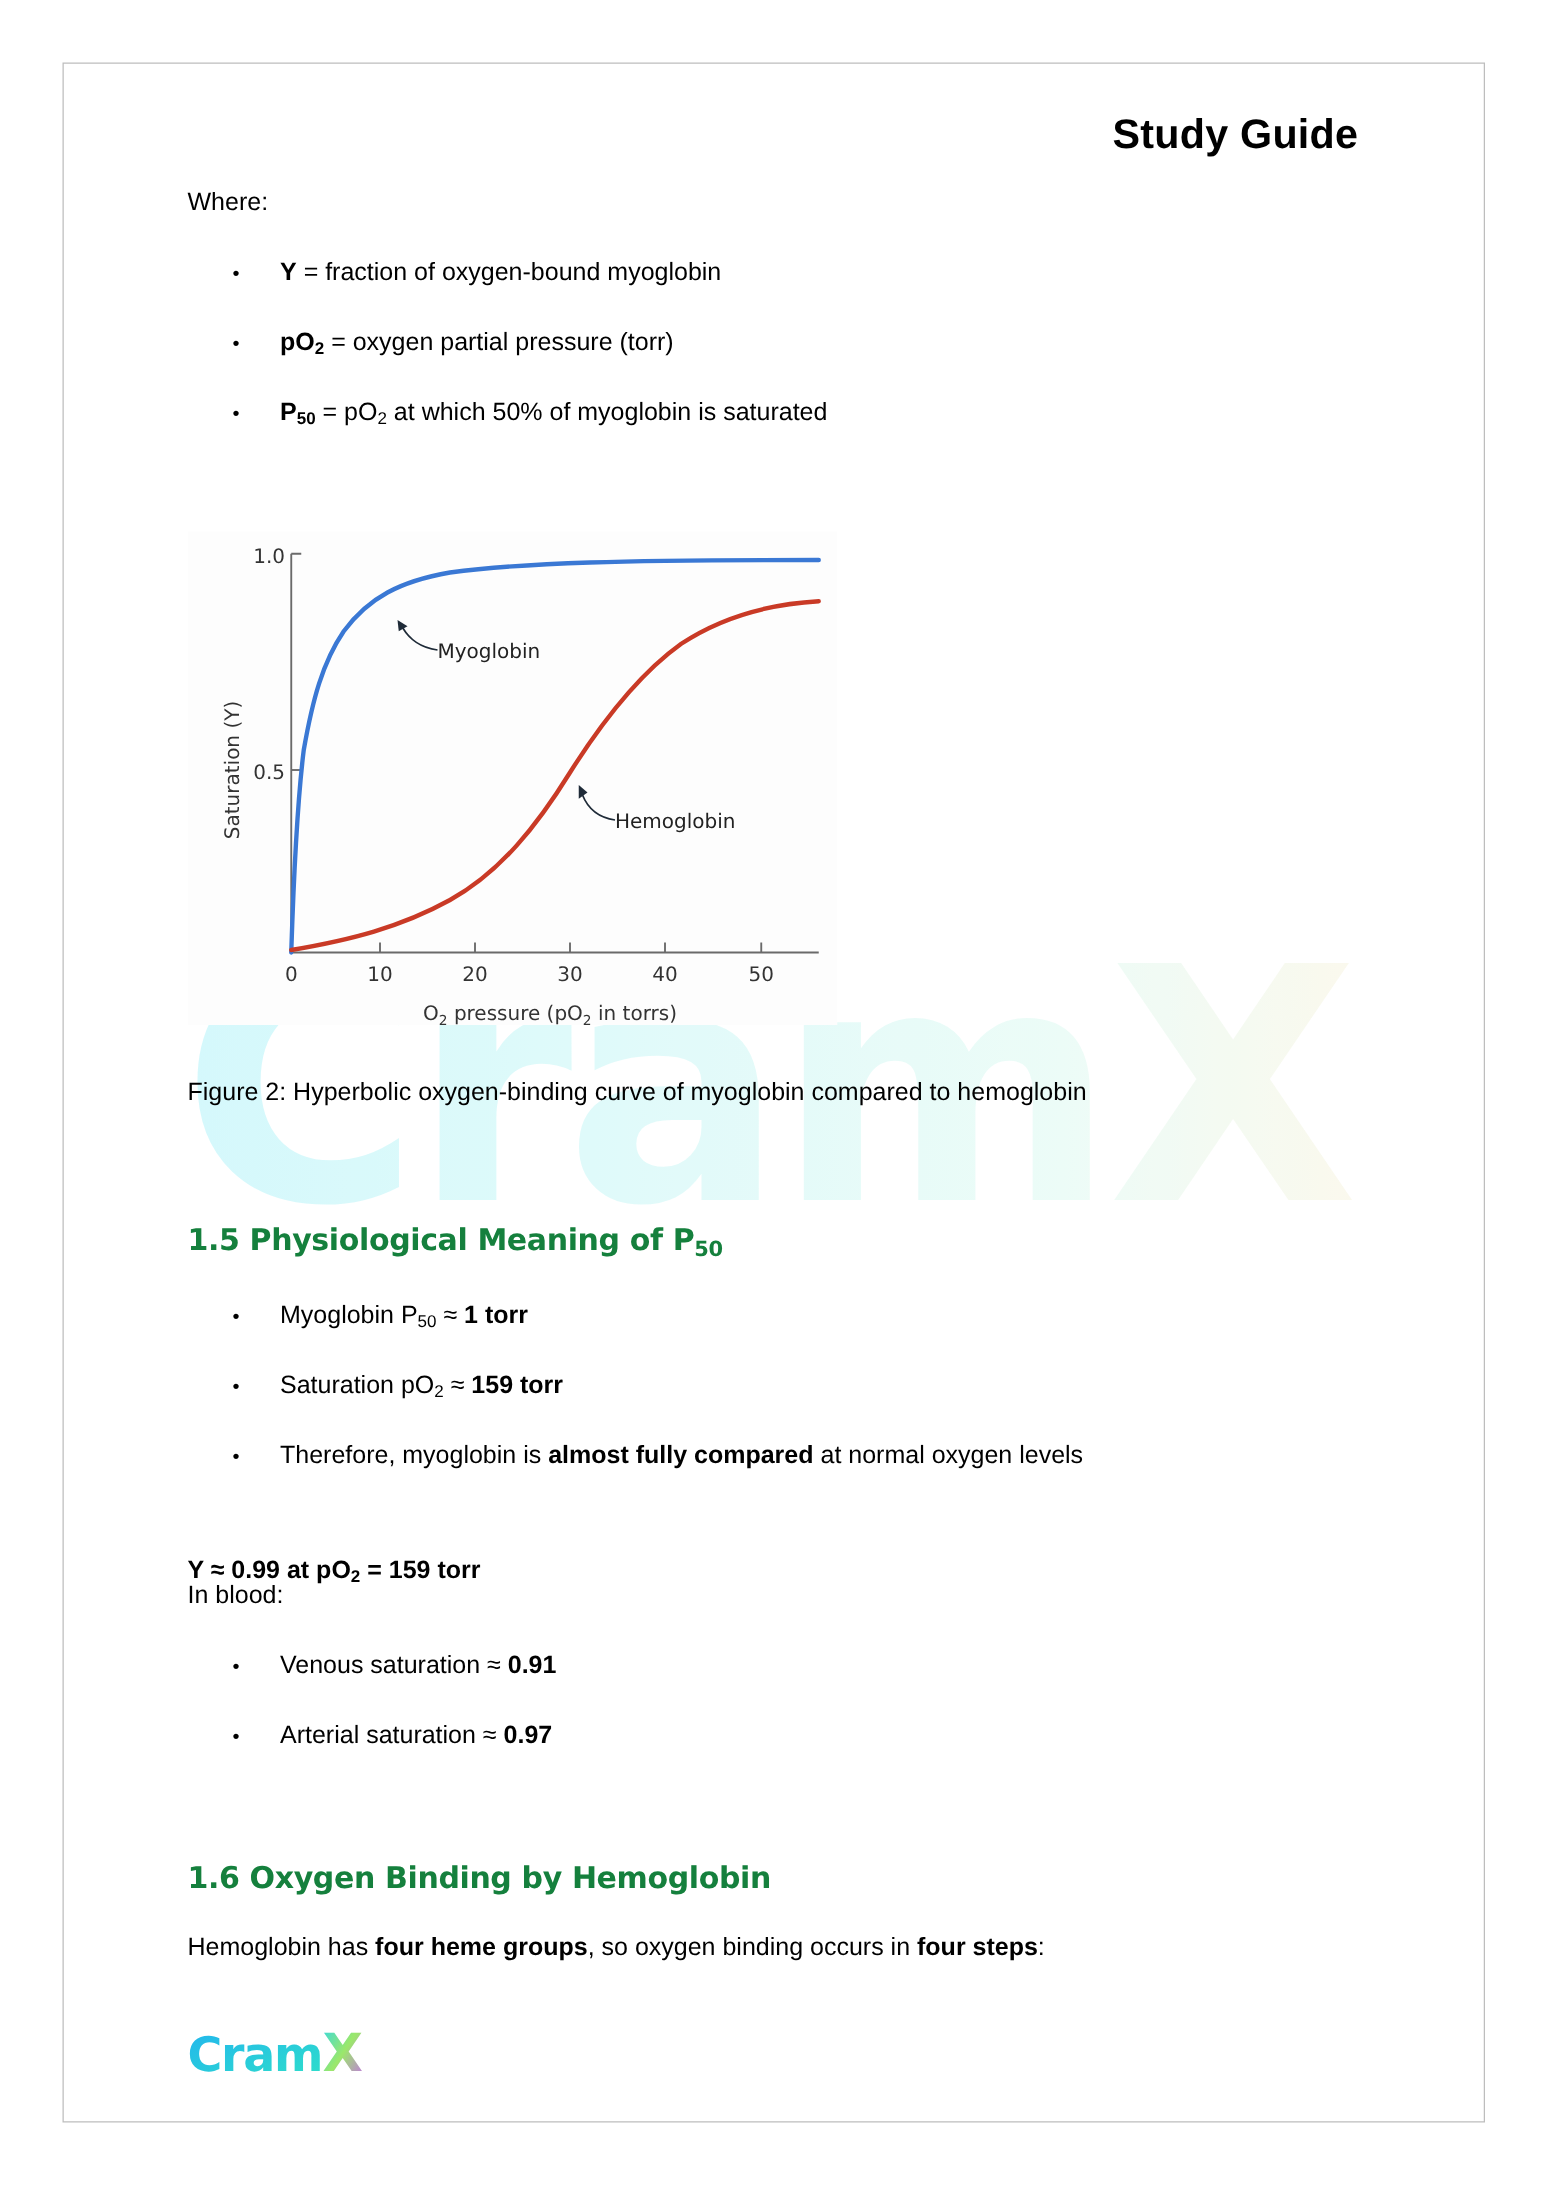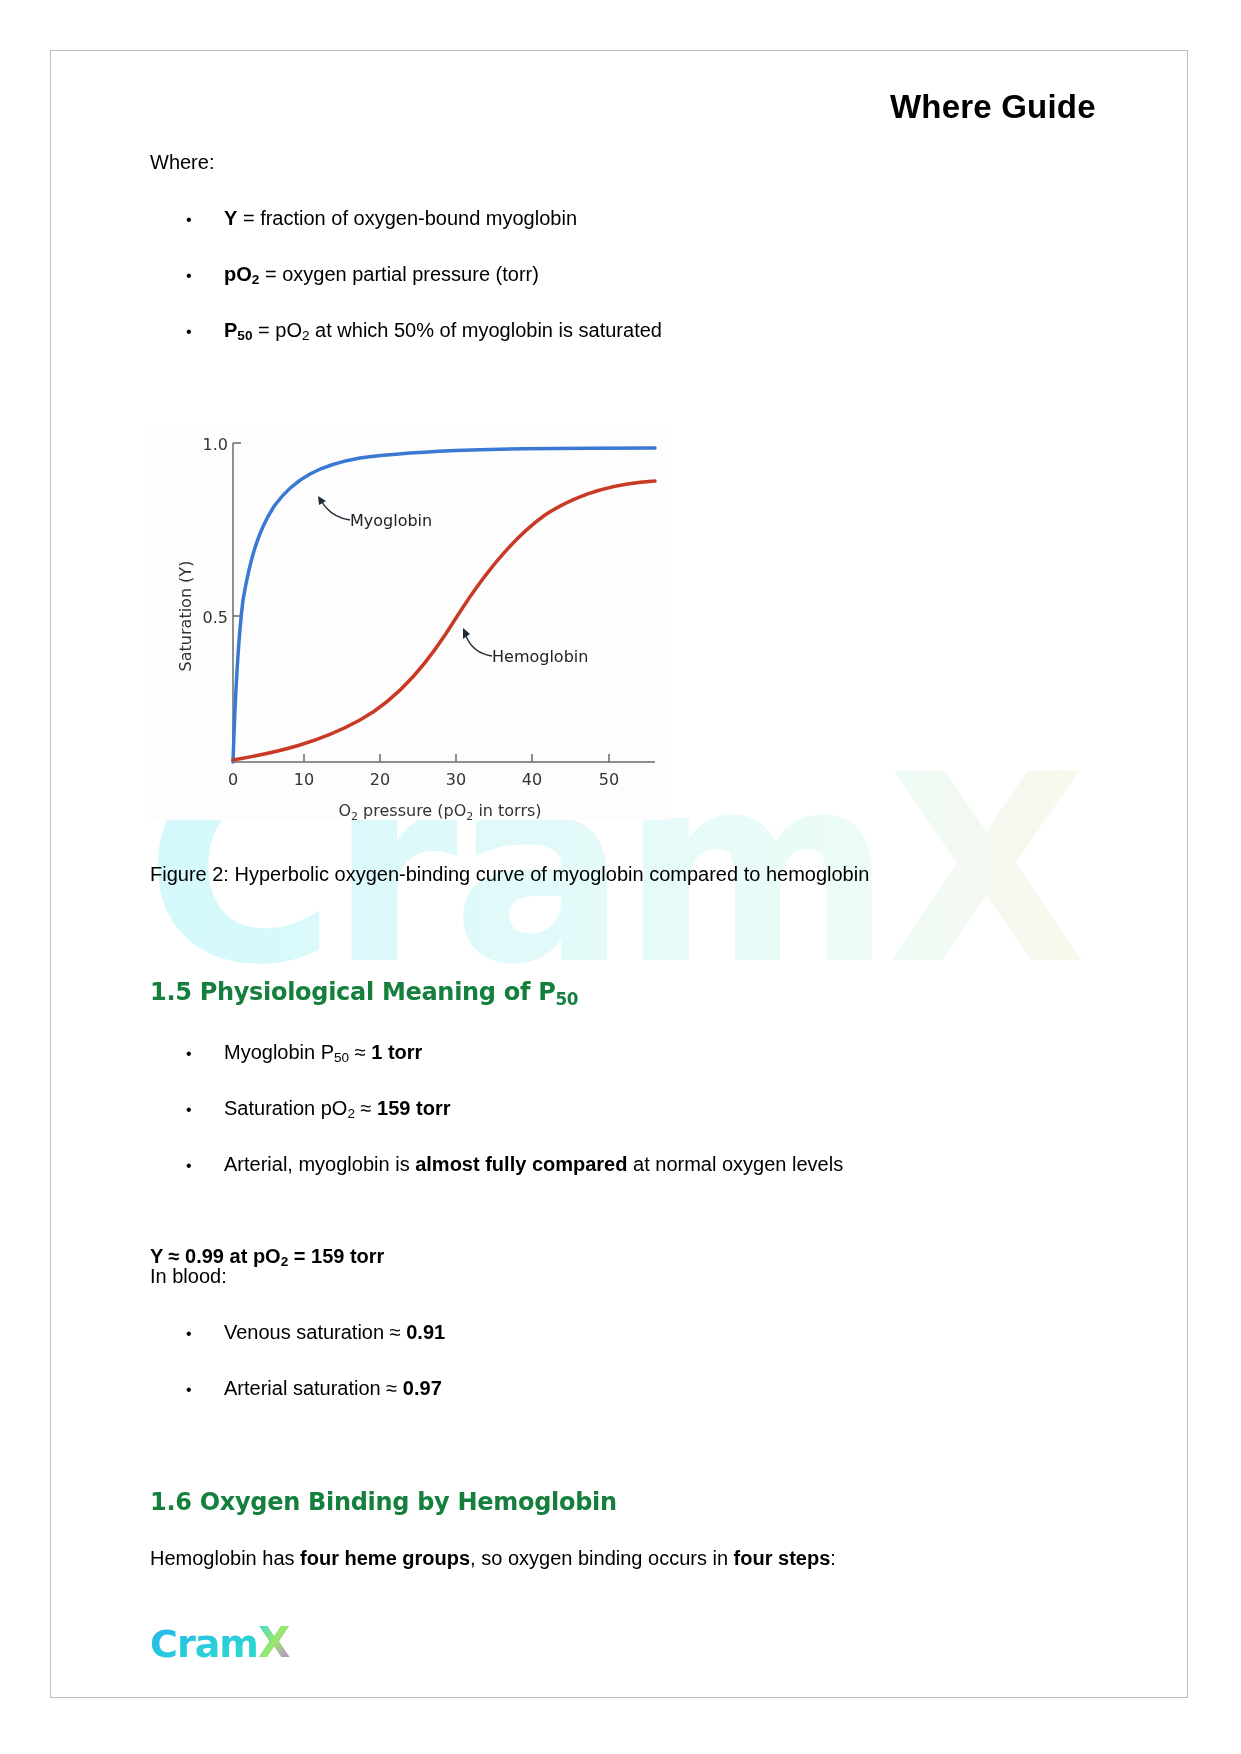--- a/index.html
+++ b/index.html
@@ -32,21 +32,21 @@
     <linearGradient id="wmg" x1="0" y1="0" x2="1" y2="0">
       <stop offset="0" stop-color="#c6f6fb"></stop>
       <stop offset="0.55" stop-color="#e6fbf5"></stop>
       <stop offset="0.75" stop-color="#fbf6e6"></stop>
       <stop offset="1" stop-color="#f8e2f6"></stop>
     </linearGradient>
   </defs>
   <text x="0" y="205" font-family="DejaVu Sans, sans-serif" font-weight="bold" font-size="260" fill="url(#wmg)" opacity="0.75" letter-spacing="-6">CramX.ai</text>
 </svg>
 
-<div class="header-title">Where Guide</div>
+<div class="header-title">Study Guide</div>
 
 <div class="para" style="top:150px;">Where:</div>
 
 <div class="bullet" style="top:206px;">
   <span class="dot">•</span>
   <span class="txt"><b>Y</b><span> = fraction of oxygen-bound myoglobin</span></span>
 </div>
 <div class="bullet" style="top:262px;">
   <span class="dot">•</span>
   <span class="txt"><b><span>pO</span><sub>2</sub></b><span> = oxygen partial pressure (torr)</span></span>
@@ -105,21 +105,21 @@
 <div class="bullet" style="top:1040px;">
   <span class="dot">•</span>
   <span class="txt"><span>Myoglobin P</span><sub>50</sub><span> ≈ </span><b>1 torr</b></span>
 </div>
 <div class="bullet" style="top:1096px;">
   <span class="dot">•</span>
   <span class="txt"><span>Saturation pO</span><sub>2</sub><span> ≈ </span><b>159 torr</b></span>
 </div>
 <div class="bullet" style="top:1152px;">
   <span class="dot">•</span>
-  <span class="txt"><span>Arterial, myoglobin is </span><b>almost fully compared</b><span> at normal oxygen levels</span></span>
+  <span class="txt"><span>Therefore, myoglobin is </span><b>almost fully compared</b><span> at normal oxygen levels</span></span>
 </div>
 
 <div class="para" style="top:1244px;font-weight:bold;"><span>Y ≈ 0.99 at pO</span><sub>2</sub><span> = 159 torr</span></div>
 
 <div class="para" style="top:1264px;">In blood:</div>
 
 <div class="bullet" style="top:1320px;">
   <span class="dot">•</span>
   <span class="txt"><span>Venous saturation ≈ </span><b>0.91</b></span>
 </div>

